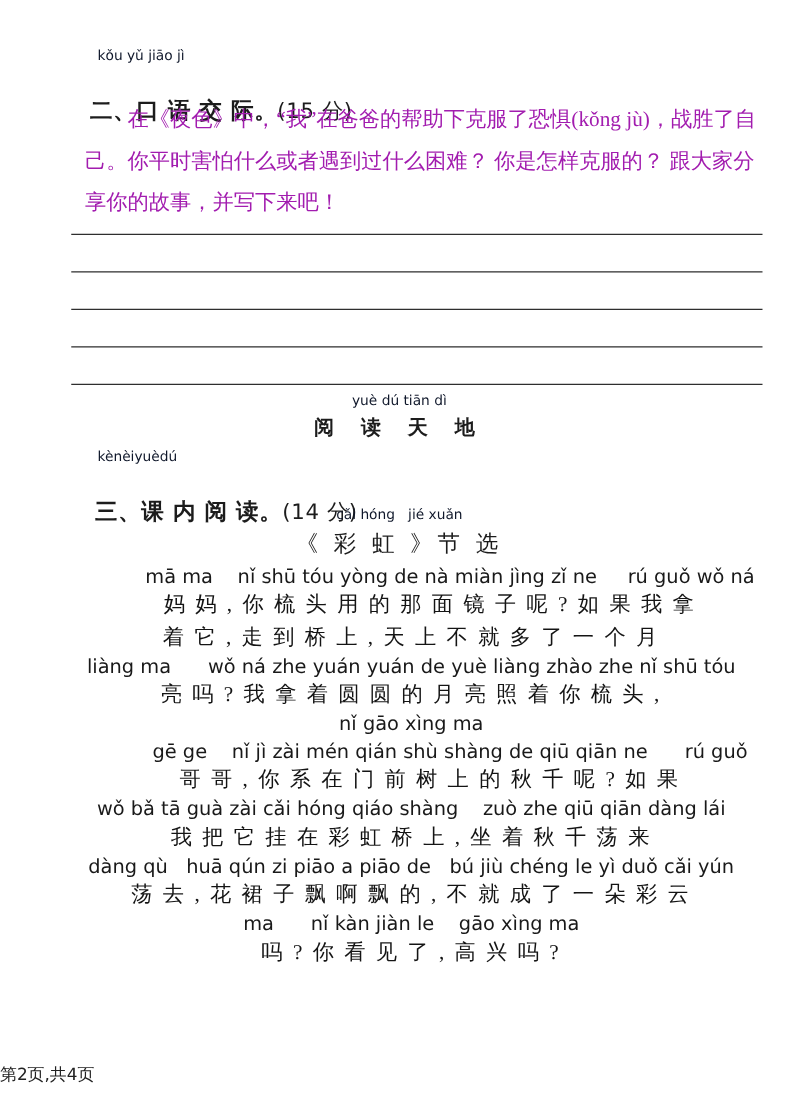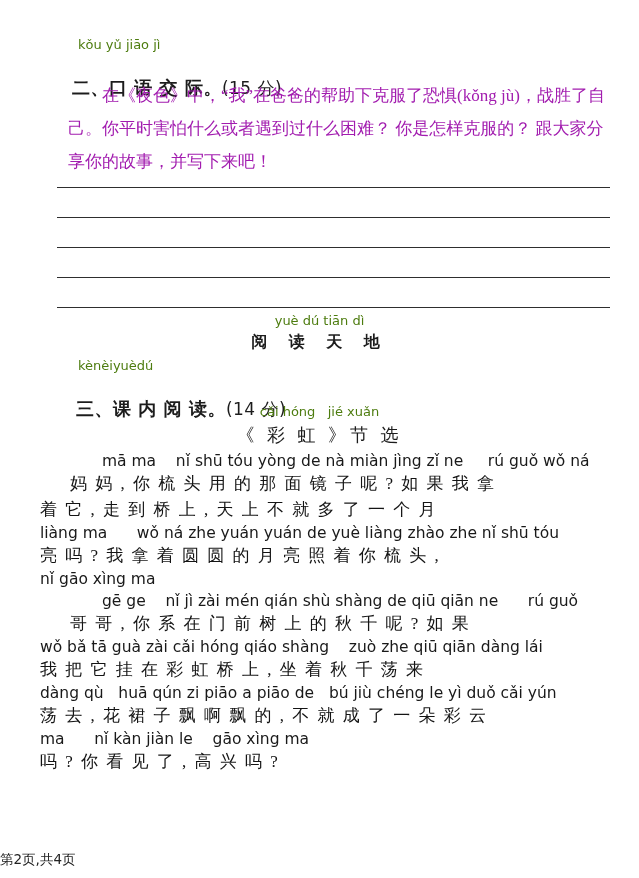--- a/index.html
+++ b/index.html
@@ -2,36 +2,36 @@
 <html><head>
 <meta charset="utf-8">
 <style>
   html,body{margin:0;padding:0;background:#ffffff;}
   .page{
     position:relative;width:639px;height:878px;background:#ffffff;
     color:#1c1c1c;overflow:hidden;
     font-family:"DejaVu Sans","Liberation Sans",sans-serif;
   }
   .abs{position:absolute;}
-  .pinyin-label{font-size:13px;line-height:18px;white-space:pre-wrap;color:#4d7c0f;}
+  .pinyin-label{font-size:11px;line-height:18px;white-space:pre-wrap;color:#0f172a;}
   .sec-title{font-size:18px;font-weight:bold;letter-spacing:0.5px;white-space:pre;}
   .sec-title .score{font-weight:normal;font-size:17px;}
   .body-para{
     width:548px;font-size:17px;line-height:33px;text-indent:2em;
     font-family:"Liberation Serif","DejaVu Serif",serif;
     color:#a21caf;
   }
   .write-area{width:553px;}
   .write-line{height:29px;border-top:1px solid #2e2e2e;}
   .center-block{left:0;right:0;text-align:center;}
   .center-block .hz-title{font-size:16px;font-weight:bold;letter-spacing:8px;margin-top:2px;}
   .passage-title{font-size:18px;letter-spacing:4px;margin-top:2px;font-weight:normal;
     font-family:"Liberation Serif","DejaVu Serif",serif;}
   .passage{width:578px;}
-  .pl{margin-bottom:3px;}
+  .pl{margin-bottom:3px;text-align:center;}
   .pl .py{font-size:15.5px;line-height:19px;white-space:pre-wrap;color:#191919;}
   .pl .hz{
     font-size:17px;line-height:23px;letter-spacing:2px;white-space:pre-wrap;
     margin-top:1px;color:#141414;
     font-family:"Liberation Serif","DejaVu Serif",serif;
   }
   .pl.first .py{text-indent:62px;}
   .pl.first .hz{text-indent:30px;}
   .footer{left:0;right:0;top:851px;text-align:left;font-size:13.5px;color:#222;}
 </style>

